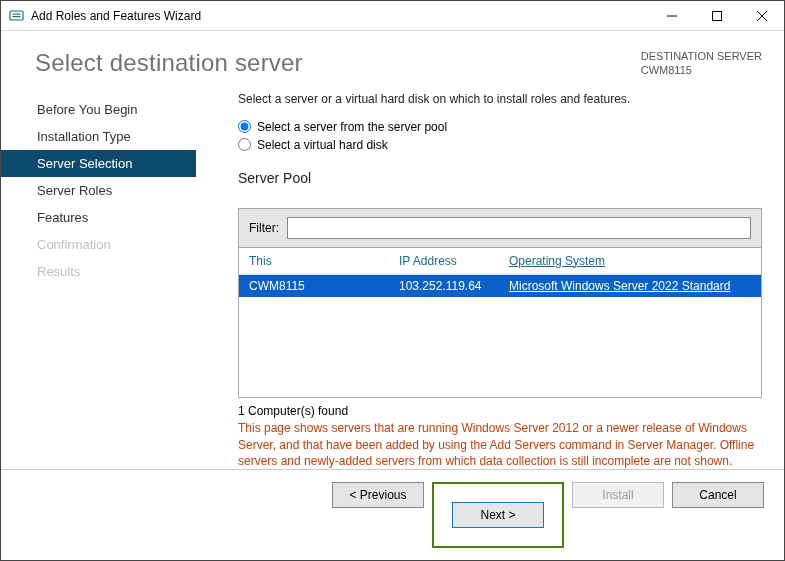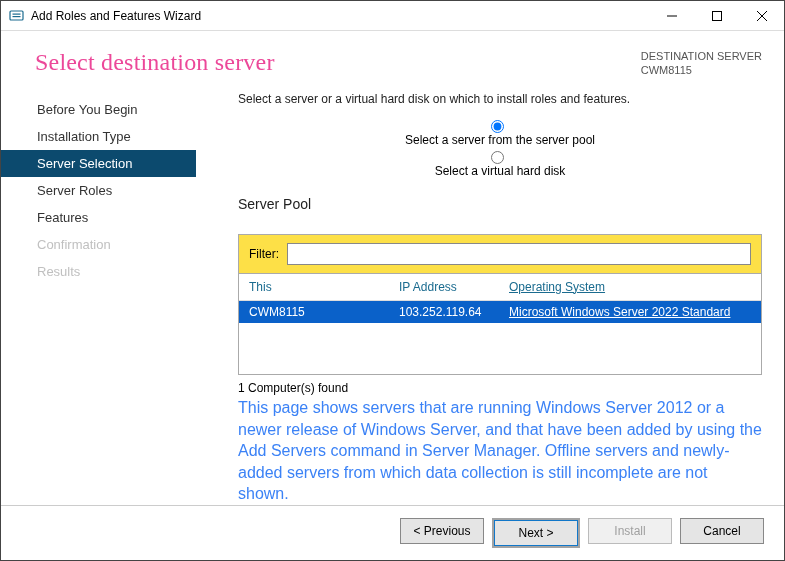--- a/index.html
+++ b/index.html
@@ -42,25 +42,24 @@
     background: transparent; border: none;
   }
   .win-btn svg { display: block; }
   .header-area {
     display: flex;
     padding: 18px 22px 10px 34px;
     align-items: flex-start;
   }
   .page-title {
     font-size: 24px;
-    color: #ec4899;
+    color: #737373;
     font-weight: 300;
     flex: 1;
     letter-spacing: 0.2px;
-    font-family: Liberation Serif, serif;
   }
   .dest-box {
     text-align: left;
     font-size: 11px;
     color: #555;
     line-height: 1.3;
   }
   .dest-box .label { text-transform: uppercase; }
   .main {
     display: flex;
@@ -95,32 +94,31 @@
   .instruction {
     font-size: 12px;
     color: #222;
     margin-bottom: 14px;
   }
   .radio-row {
     display: flex;
     align-items: center;
     margin-bottom: 4px;
     font-size: 12px;
-    flex-direction: column;
   }
   .radio-row input { margin: 0 6px 0 0; }
   .section-heading {
     font-size: 14px;
     color: #222;
     margin: 14px 0 22px 0;
     font-weight: 400;
   }
   .filter-box {
     border: 1px solid #aaa;
-    background: #fde047;
+    background: #e5e5e5;
     padding: 8px 10px;
     display: flex;
     align-items: center;
     gap: 8px;
   }
   .filter-box label { font-size: 12px; }
   .filter-input {
     flex: 1;
     height: 22px;
     border: 1px solid #888;
@@ -152,48 +150,48 @@
   }
   .grid-row.selected {
     background: #0a61c9;
     color: #fff;
   }
   .count-text {
     font-size: 12px;
     margin: 6px 0 2px 0;
   }
   .help-text {
-    font-size: 16px;
-    color: #3b82f6;
+    font-size: 12px;
+    color: #c2410c;
     line-height: 1.35;
   }
   .footer {
     border-top: 1px solid #ccc;
     padding: 12px 20px;
     display: flex;
     justify-content: flex-end;
     gap: 8px;
   }
   .wiz-btn {
-    width: 84px;
+    width: 92px;
     height: 26px;
     border: 1px solid #888;
     background: #e5e5e5;
     font-size: 12px;
     font-family: inherit;
     color: #000;
   }
   .wiz-btn:disabled {
     color: #a0a0a0;
     background: #f0f0f0;
     border-color: #bbb;
   }
   .next-wrap {
-    border: 2px solid #a3a3a3;
-    padding: 0;
+    border: 2px solid #4d7c0f;
+    padding: 18px;
     display: inline-flex;
   }
   .next-wrap .wiz-btn {
     border: 1px solid #1177c9;
   }
 </style>
 </head>
 <body>
 
 <div class="window">

